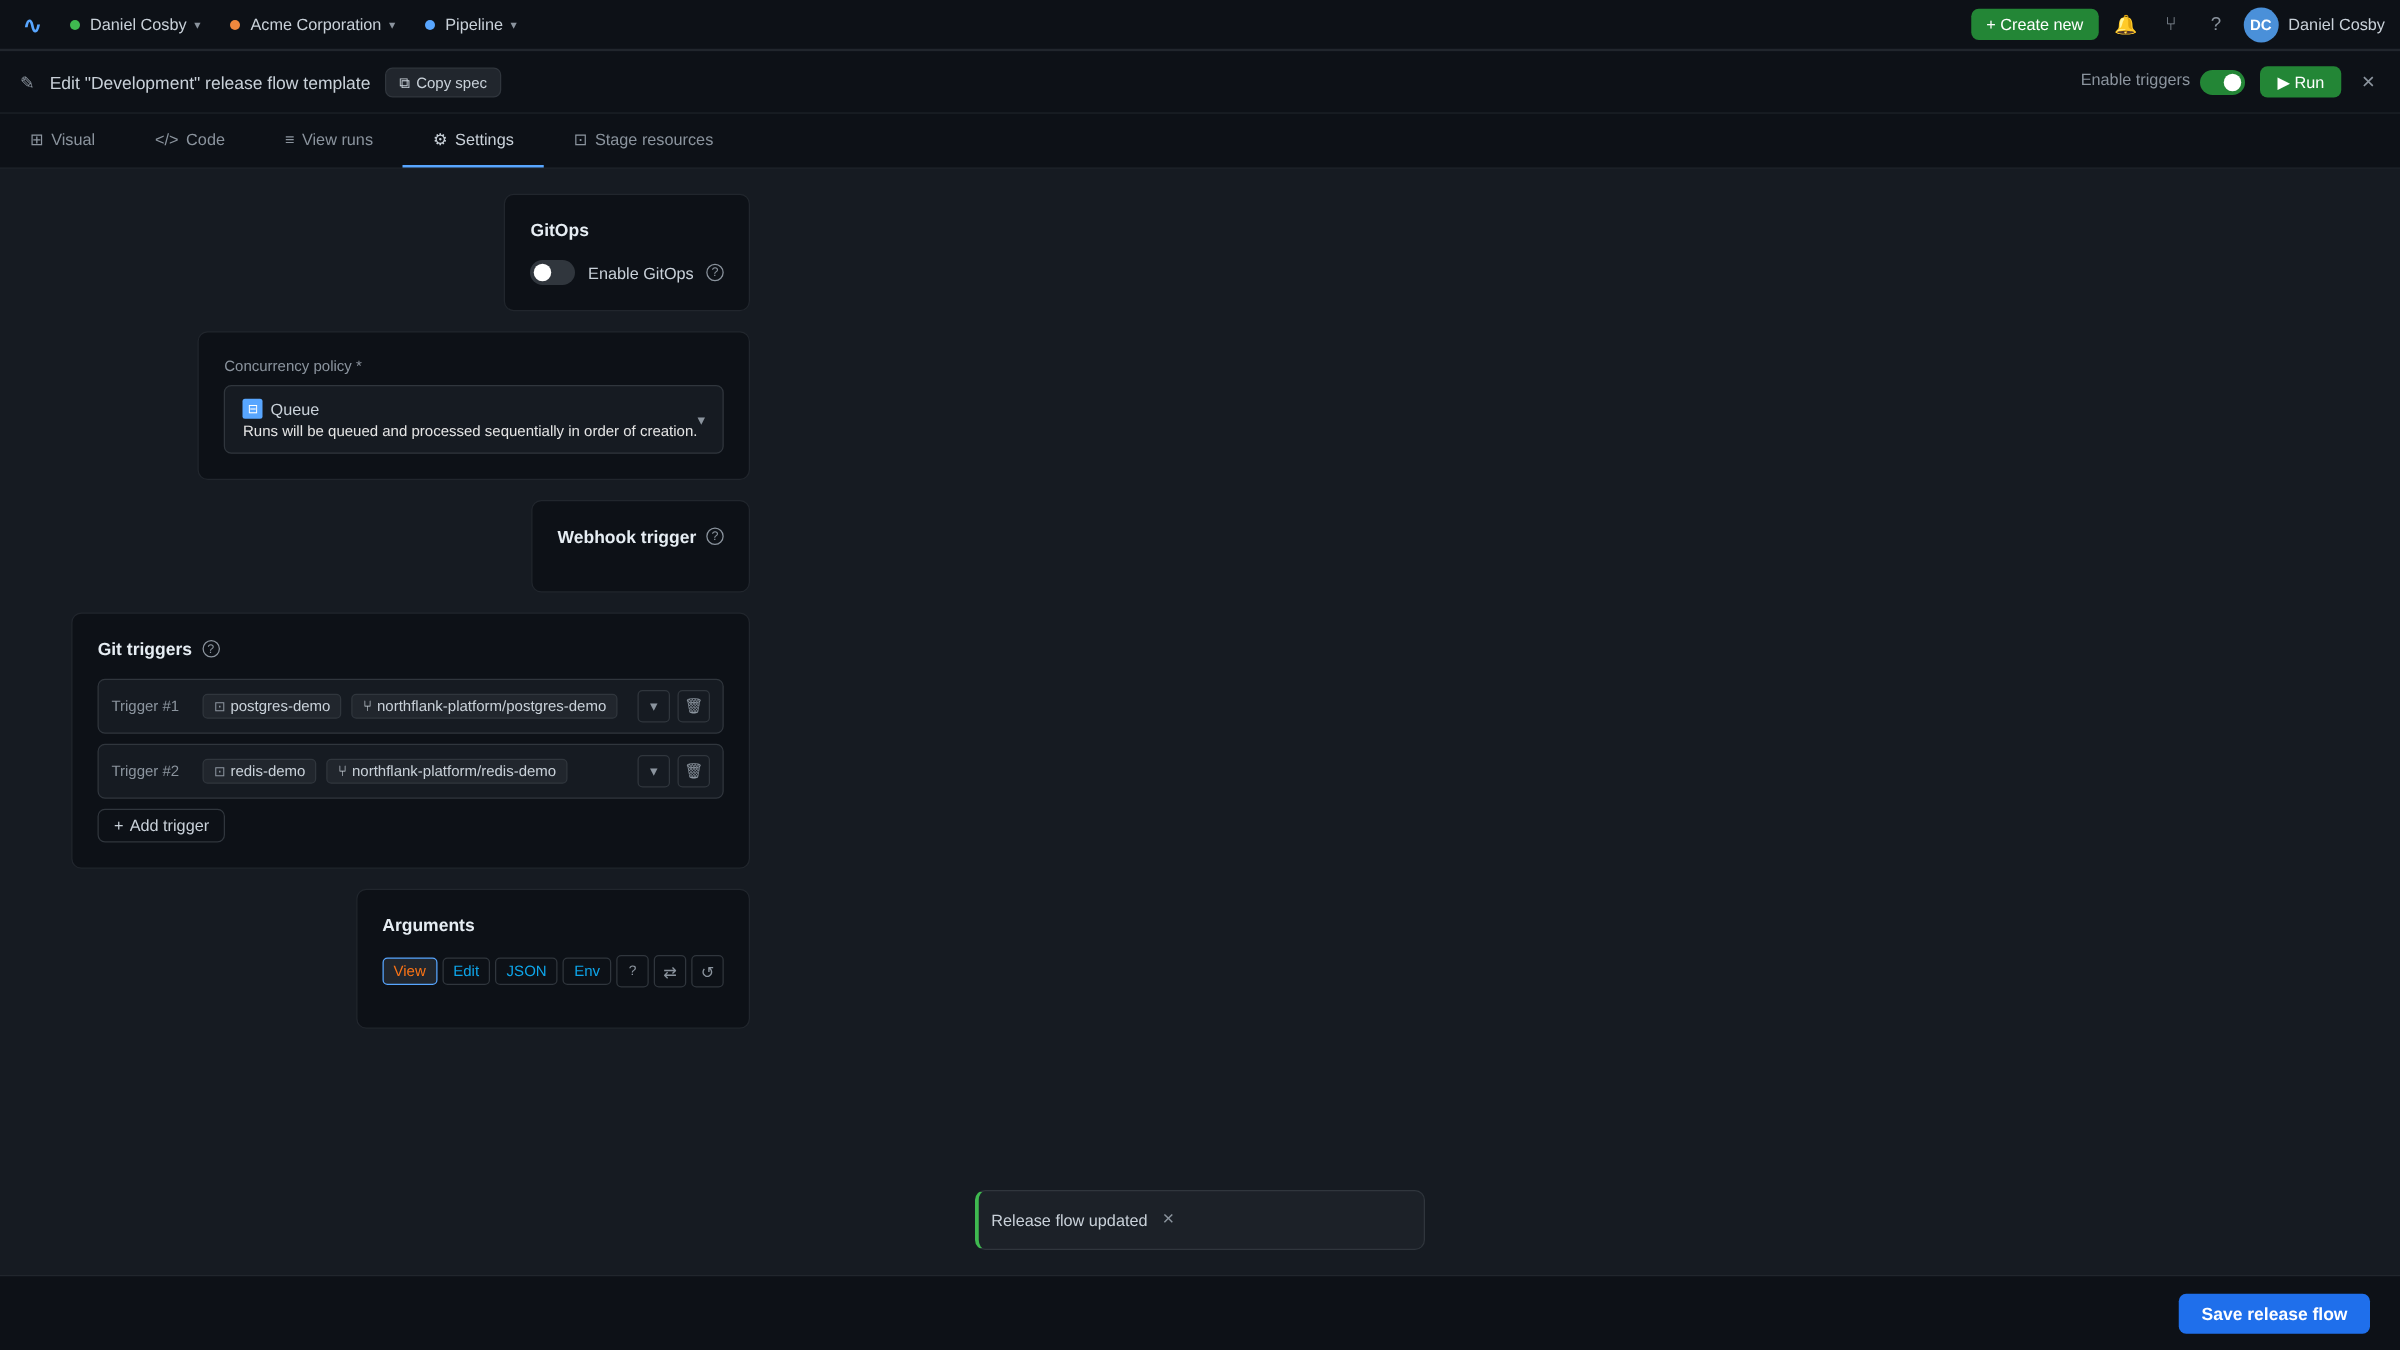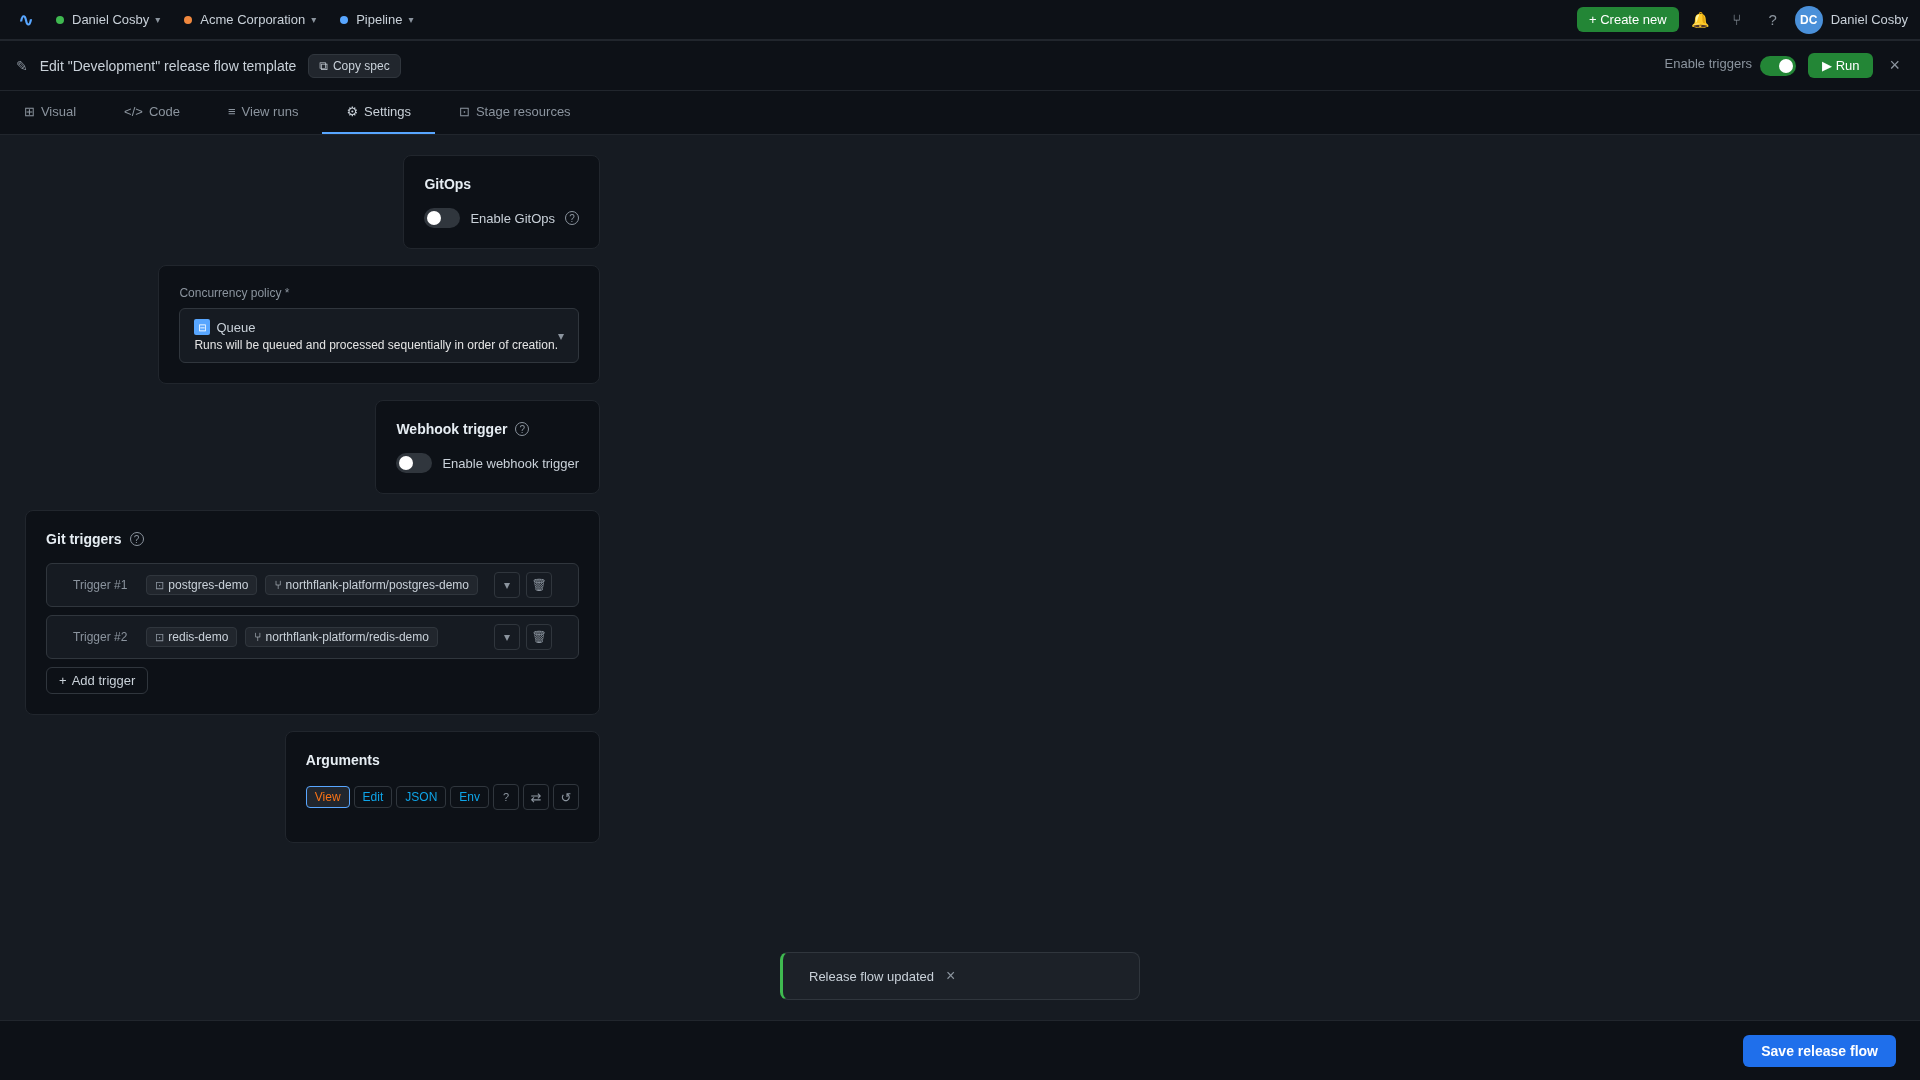--- a/index.html
+++ b/index.html
@@ -302,21 +302,21 @@
       font-size: 12px;
       color: #e5e5e5;
     }
     .select-chevron { color: #8b949e; font-size: 12px; }
 
     
     .trigger-row {
       display: flex;
       align-items: center;
       gap: 8px;
-      padding: 8px 26px;
+      padding: 8px 10px;
       background: #161b22;
       border: 1px solid #30363d;
       border-radius: 6px;
       margin-bottom: 8px;
     }
     .trigger-label {
       font-size: 12px;
       color: #8b949e;
       min-width: 65px;
     }
@@ -444,21 +444,21 @@
     
     .toast {
       position: fixed;
       bottom: 80px;
       left: 50%;
       transform: translateX(-50%);
       background: #1c2128;
       border: 1px solid #30363d;
       border-left: 3px solid #3fb950;
       border-radius: 8px;
-      padding: 14px 26px;
+      padding: 14px 10px;
       display: flex;
       align-items: center;
       gap: 12px;
       min-width: 360px;
       z-index: 100;
     }
     .toast-close {
       background: transparent;
       border: none;
       color: #8b949e;
@@ -607,24 +607,20 @@
           </div>
           <span class="select-chevron">▾</span>
         </div>
       </div>
 
       <div class="section-card">
         <div style="display:flex;align-items:center;gap:8px;margin-bottom:16px;">
           <div class="section-title" style="margin-bottom:0;">Webhook trigger</div>
           <span class="help-icon">?</span>
         </div>
-        <div class="toggle-row">
-          <div class="toggle-off"></div>
-          <span class="toggle-label">Enable webhook trigger</span>
-        </div>
       </div>
 
       <div class="section-card">
         <div style="display:flex;align-items:center;gap:8px;margin-bottom:16px;">
           <div class="section-title" style="margin-bottom:0;">Git triggers</div>
           <span class="help-icon">?</span>
         </div>
 
         <div class="trigger-row">
           <span class="trigger-label">Trigger #1</span>

